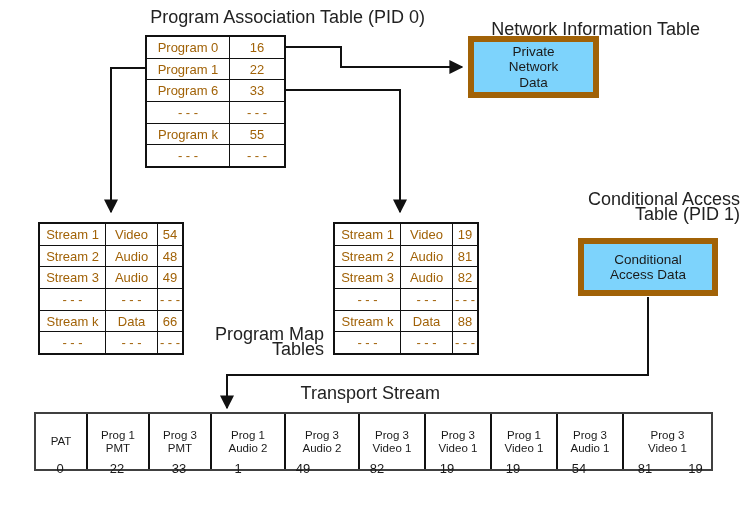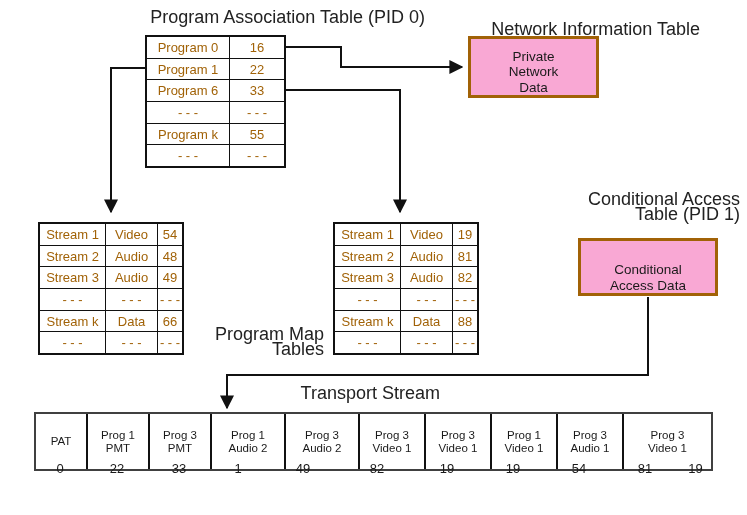--- a/index.html
+++ b/index.html
@@ -23,22 +23,22 @@
   
   .pat .c0{flex:0 0 83px;}
   .pat .c1{flex:1 1 auto;}
 
   
   .pmt .c0{flex:0 0 66px;}
   .pmt .c1{flex:0 0 52px;}
   .pmt .c2{flex:1 1 auto;}
 
   
-  .box{position:absolute;border:3px solid #a16207;background:#f9a8d4;box-sizing:border-box;
-       display:flex;align-items:flex-end;justify-content:center;text-align:center;
+  .box{position:absolute;border:6px solid #a16207;background:#7dd3fc;box-sizing:border-box;
+       display:flex;align-items:center;justify-content:center;text-align:center;
        font-size:13.5px;line-height:15.5px;color:#1a1a1a;}
 
   
   #ts{position:absolute;left:34px;top:412px;width:679px;height:59px;
       border:2px solid #404040;background:#fff;box-sizing:border-box;display:flex;}
   .tscell{box-sizing:border-box;border-right:2px solid #111;
           display:flex;flex-direction:column;align-items:center;justify-content:center;
           font-size:11.5px;line-height:12.5px;text-align:center;color:#1a1a1a;
           padding:0 1px;white-space:nowrap;}
   .tscell:last-child{border-right:none;}

